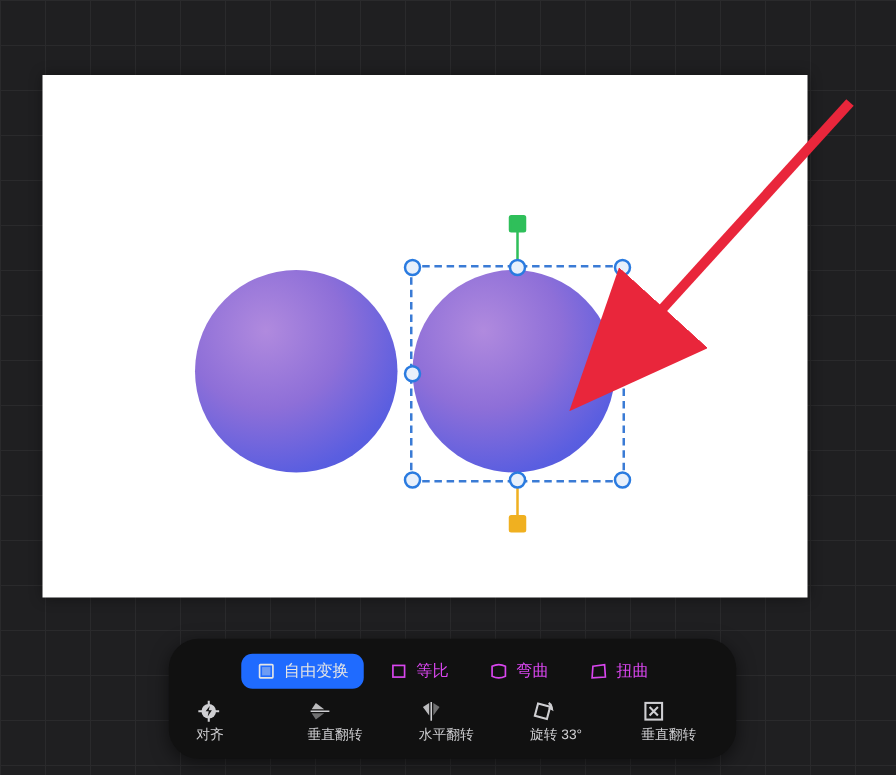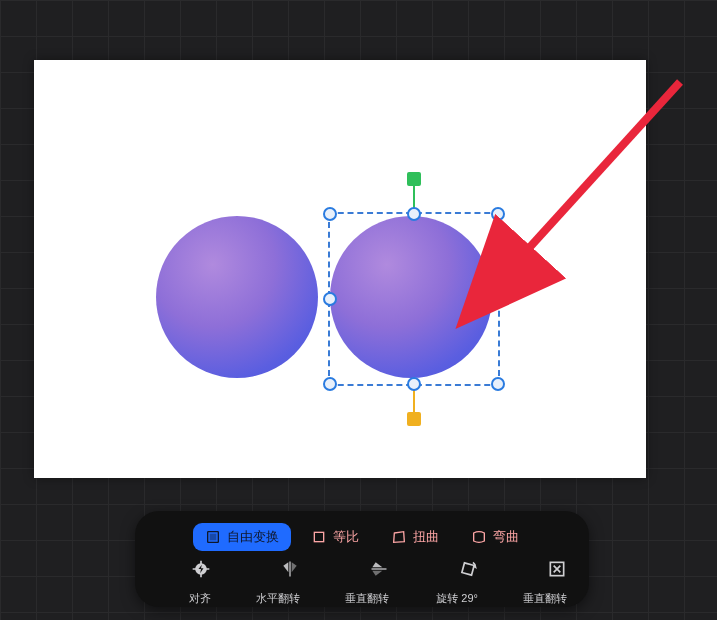--- a/index.html
+++ b/index.html
@@ -17,25 +17,25 @@
   .h-bl{left:0;top:100%;} .h-bm{left:50%;top:100%;} .h-br{left:100%;top:100%;}
   .rot-handle{position:absolute;left:50%;top:-42px;transform:translateX(-50%);width:10px;height:10px;background:#2fbf5a;border:2px solid #2fbf5a;border-radius:2px;}
   .rot-line{position:absolute;left:50%;top:-30px;width:2px;height:30px;background:#2fbf5a;transform:translateX(-50%);}
   .skew-handle{position:absolute;left:50%;bottom:-42px;transform:translateX(-50%);width:10px;height:10px;background:#f0b020;border:2px solid #f0b020;border-radius:2px;}
   .skew-line{position:absolute;left:50%;bottom:-30px;width:2px;height:30px;background:#f0b020;transform:translateX(-50%);}
   
   .arrow-svg{position:absolute;left:0;top:0;pointer-events:none;}
   
   .pill{position:absolute;left:135px;top:511px;width:454px;height:96px;background:#111;border-radius:24px;box-shadow:0 4px 14px rgba(0,0,0,.5);}
   .tabs{display:flex;gap:8px;align-items:center;justify-content:center;padding:12px 18px 4px;}
-  .tab{display:flex;align-items:center;gap:6px;padding:5px 12px;border-radius:9px;font-size:13px;color:#fca5a5;cursor:pointer;}
-  .tab.active{background:#1f6bff;color:#0f172a;}
+  .tab{display:flex;align-items:center;gap:6px;padding:5px 12px;border-radius:9px;font-size:13px;color:#d946ef;cursor:pointer;}
+  .tab.active{background:#1f6bff;color:#e5e5e5;}
   .tab svg{width:16px;height:16px;}
   .tools{display:flex;justify-content:space-between;align-items:flex-start;padding:4px 22px 0;}
-  .tool{display:flex;flex-direction:column;align-items:flex-end;gap:12px;color:#cfcfd2;font-size:11px;cursor:pointer;width:54px;}
+  .tool{display:flex;flex-direction:column;align-items:flex-start;gap:1px;color:#cfcfd2;font-size:11px;cursor:pointer;width:54px;}
   .tool svg{width:20px;height:20px;}
 </style>
 </head>
 <body>
 
 <div class="grid-bg"></div>
 
 <div class="canvas">
   <div class="circle c1"></div>
   <div class="circle c2"></div>
@@ -74,64 +74,64 @@
       <span>自由变换</span>
     </div>
     <div class="tab">
       <svg viewBox="0 0 24 24" fill="none" stroke="currentColor" stroke-width="2">
           <rect x="5" y="5" width="14" height="14"></rect>
         </svg>
       <span>等比</span>
     </div>
     <div class="tab">
       <svg viewBox="0 0 24 24" fill="none" stroke="currentColor" stroke-width="2">
+          <path d="M4 6 Q12 2 20 6 L20 18 Q12 22 4 18 Z"></path>
+        </svg>
+      <span>弯曲</span>
+    </div>
+    <div class="tab">
+      <svg viewBox="0 0 24 24" fill="none" stroke="currentColor" stroke-width="2">
           <path d="M5 6 L19 4 L20 19 L4 20 Z"></path>
         </svg>
       <span>扭曲</span>
-    </div>
-    <div class="tab">
-      <svg viewBox="0 0 24 24" fill="none" stroke="currentColor" stroke-width="2">
-          <path d="M4 6 Q12 2 20 6 L20 18 Q12 22 4 18 Z"></path>
-        </svg>
-      <span>弯曲</span>
     </div>
   </div>
 
   <div class="tools">
     <div class="tool">
       <svg viewBox="0 0 24 24" fill="currentColor">
           <circle cx="12" cy="12" r="7"></circle>
           <path d="M11 2h2v4h-2zM11 18h2v4h-2zM2 11h4v2H2zM18 11h4v2h-4z" fill="currentColor"></path>
           <path d="M13 7l-4 5h3l-1 5 4-6h-3z" fill="#111"></path>
         </svg>
       <span>对齐</span>
     </div>
     <div class="tool">
       <svg viewBox="0 0 24 24" fill="currentColor">
+          <path d="M3 12h18" stroke="currentColor" stroke-width="1.5"></path>
+          <path d="M8 4l-4 6h12z" opacity=".9"></path>
+          <path d="M8 20l-4-6h12z" opacity=".5"></path>
+        </svg>
+      <span>垂直翻转</span>
+    </div>
+    <div class="tool">
+      <svg viewBox="0 0 24 24" fill="currentColor">
           <path d="M12 3v18" stroke="currentColor" stroke-width="1.5"></path>
           <path d="M4 8l6-4v12z" opacity=".9"></path>
           <path d="M20 8l-6-4v12z" opacity=".5"></path>
         </svg>
       <span>水平翻转</span>
     </div>
     <div class="tool">
-      <svg viewBox="0 0 24 24" fill="currentColor">
-          <path d="M3 12h18" stroke="currentColor" stroke-width="1.5"></path>
-          <path d="M8 4l-4 6h12z" opacity=".9"></path>
-          <path d="M8 20l-4-6h12z" opacity=".5"></path>
-        </svg>
-      <span>垂直翻转</span>
-    </div>
-    <div class="tool">
       <svg viewBox="0 0 24 24" fill="none" stroke="currentColor" stroke-width="2">
           <rect x="6" y="6" width="12" height="12" transform="rotate(15 12 12)"></rect>
           <path d="M18 4a8 8 0 013 6"></path>
           <path d="M21 10l-2-1 1-2z" fill="currentColor"></path>
         </svg>
-      <span>旋转 29°</span>
+      <span>旋转 33°</span>
     </div>
     <div class="tool">
       <svg viewBox="0 0 24 24" fill="none" stroke="currentColor" stroke-width="2">
           <rect x="4" y="4" width="16" height="16"></rect>
           <path d="M8 8l8 8M16 8l-8 8"></path>
         </svg>
       <span>垂直翻转</span>
     </div>
   </div>
 </div>

